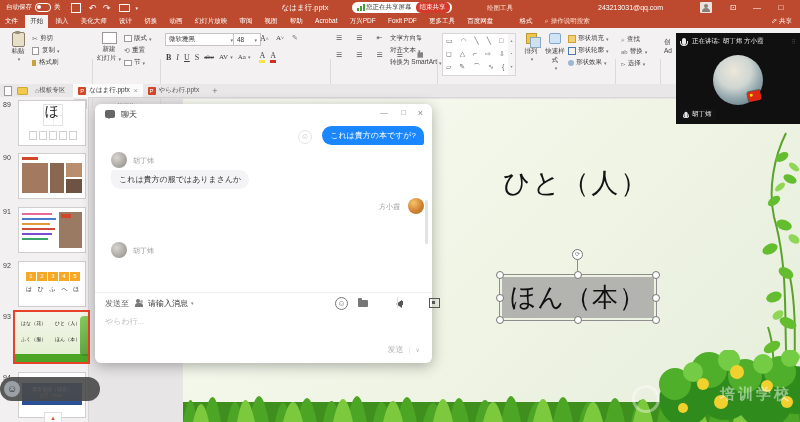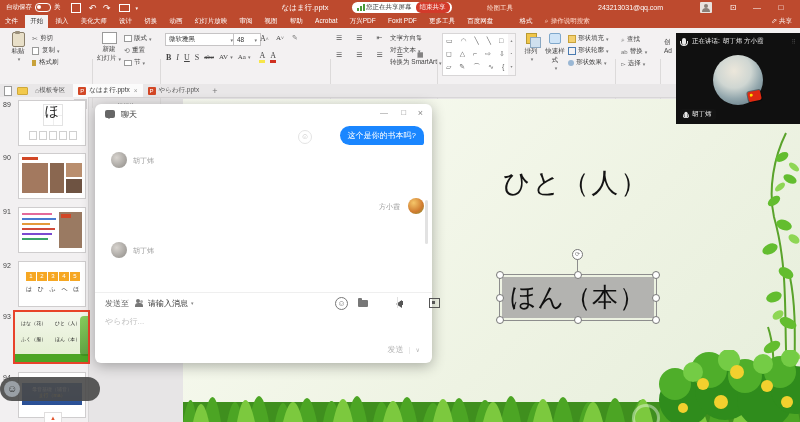--- a/index.html
+++ b/index.html
@@ -412,20 +412,21 @@
           <circle cx="112" cy="22" r="7"></circle>
           <circle cx="96" cy="52" r="7"></circle>
           <circle cx="142" cy="36" r="6"></circle>
           <circle cx="162" cy="52" r="6"></circle>
           <circle cx="58" cy="58" r="5"></circle>
       </g>
     </svg>
 
     <div class="ab" style="right:8px;bottom:18px;width:160px;text-align:right;z-index:2;">
       <span class="ab" style="left:0;top:0;width:22px;height:22px;border:3px solid rgba(255,255,255,.4);border-radius:50%;"></span>
+      <div class="wm" style="font-size:15px;letter-spacing:3px;">培训学校</div>
     </div>
   </div>
 
   <div class="ab lpanel">
     <div class="ab" style="left:74px;top:2px;width:11px;height:8px;background:#fff;border:1px solid #cfcdce;text-align:center;font-size:4px;color:#888;line-height:8px;">▲</div>
 
     <span class="ab snum" style="top:4px;">89</span>
     <div class="ab thumb" style="top:3px;height:44px;">
       <div class="ab" style="left:24px;top:3px;width:18px;height:20px;border:1px solid #e3e3e3;background:
         linear-gradient(#eee,#eee) 50% 0/1px 100% no-repeat,
@@ -503,25 +504,28 @@
       <span class="cticon" style="margin-left:10px;"></span>
       <span style="margin-left:6px;font-size:8px;color:#333;">聊天</span>
       <span class="ab" style="right:44px;top:4px;color:#888;font-size:8px;">—</span>
       <span class="ab" style="right:26px;top:4px;color:#888;font-size:8px;">□</span>
       <span class="ab" style="right:9px;top:4px;color:#888;font-size:9px;">×</span>
     </div>
 
     
     <span class="ab" style="left:203px;top:26px;width:12px;height:12px;border:1px solid #e4e4e4;border-radius:50%;text-align:center;line-height:12px;font-size:8px;color:#c8c8c8;">☺</span>
     <div class="ab" style="right:8px;top:22px;text-align:right;">
-      <span class="bub blue">这个是你的书本吗?</span>
+      <span class="bub blue">これは貴方の本ですが?</span>
     </div>
 
     <span class="av ab" style="left:16px;top:48px;background:radial-gradient(circle at 35% 35%,#d8d4cf,#8d8a86);"></span>
     <span class="cname ab" style="left:38px;top:52px;">胡丁炜</span>
+    <div class="ab" style="left:16px;top:66px;">
+      <span class="bub gray">これは貴方の服ではありまさんか</span>
+    </div>
 
     <span class="cname ab" style="right:32px;top:98px;">方小霞</span>
     <span class="av ab" style="right:8px;top:94px;background:radial-gradient(circle at 35% 30%,#f5c66a,#cf7a2e 60%,#7a9a3a);"></span>
 
     <span class="av ab" style="left:16px;top:138px;background:radial-gradient(circle at 35% 35%,#d8d4cf,#8d8a86);"></span>
     <span class="cname ab" style="left:38px;top:142px;">胡丁炜</span>
 
     <span class="ab" style="left:330px;top:96px;width:3px;height:44px;background:#e2e2e2;border-radius:2px;"></span>
 
     

